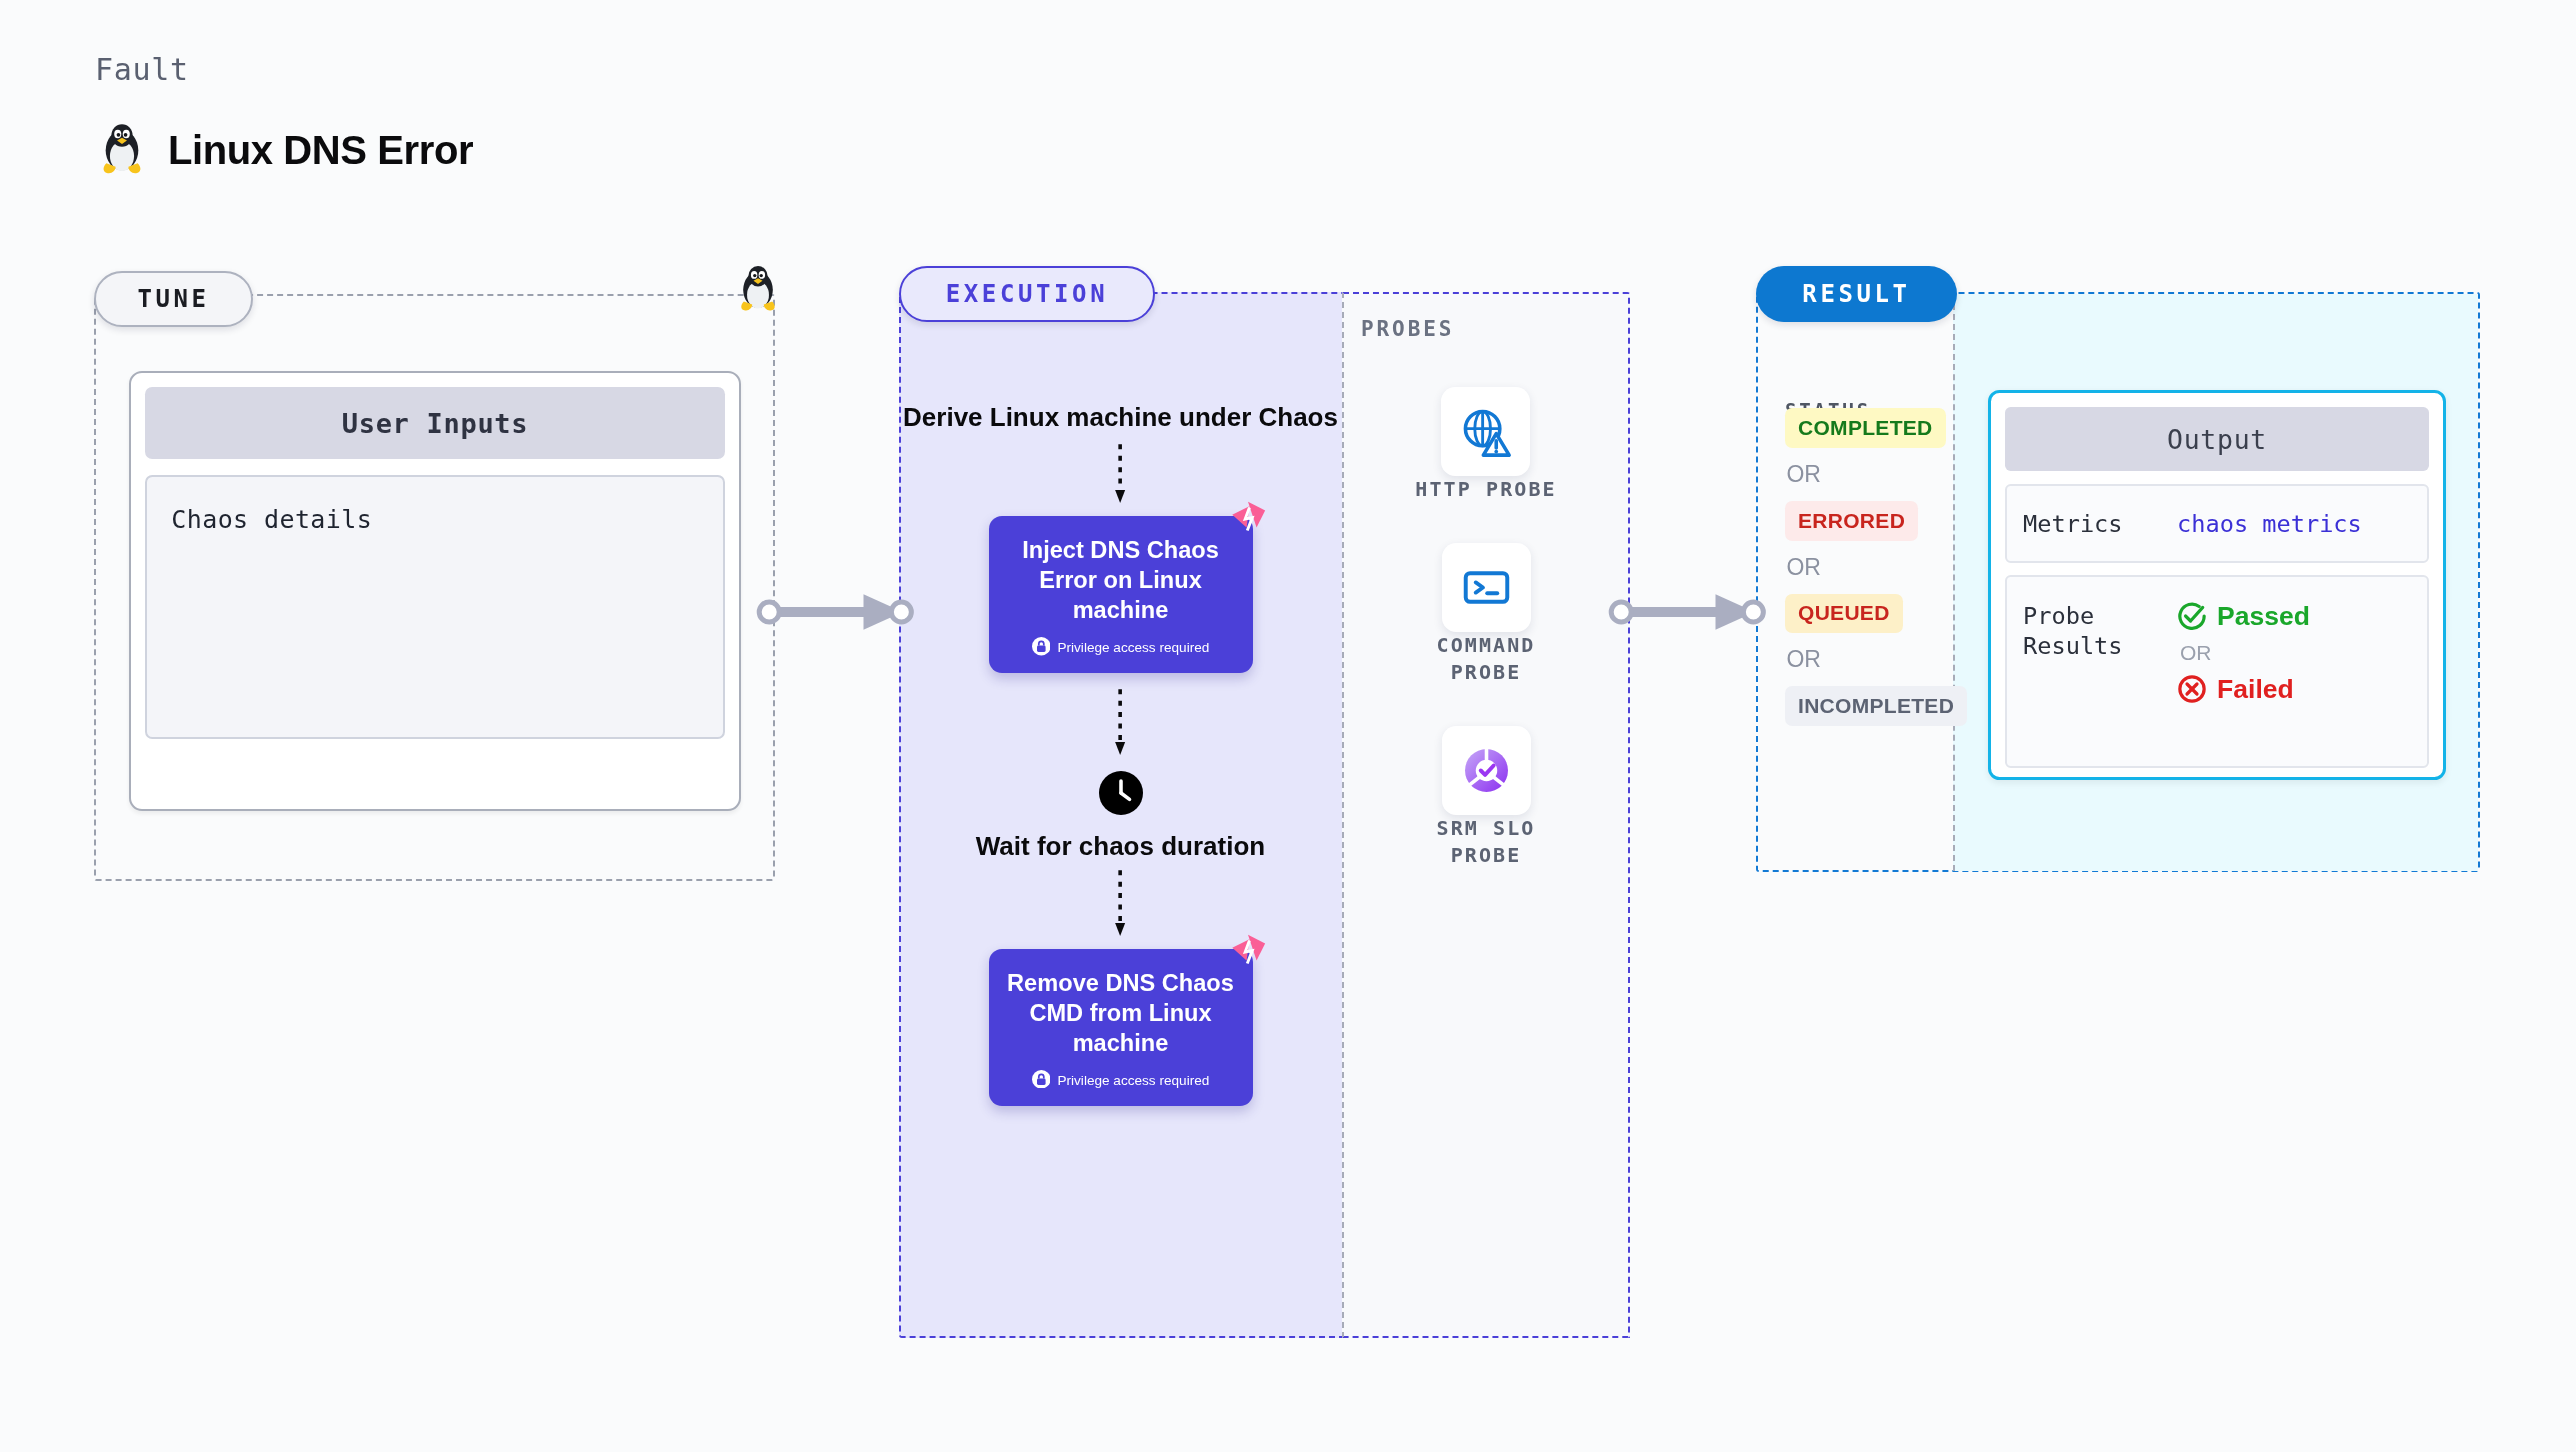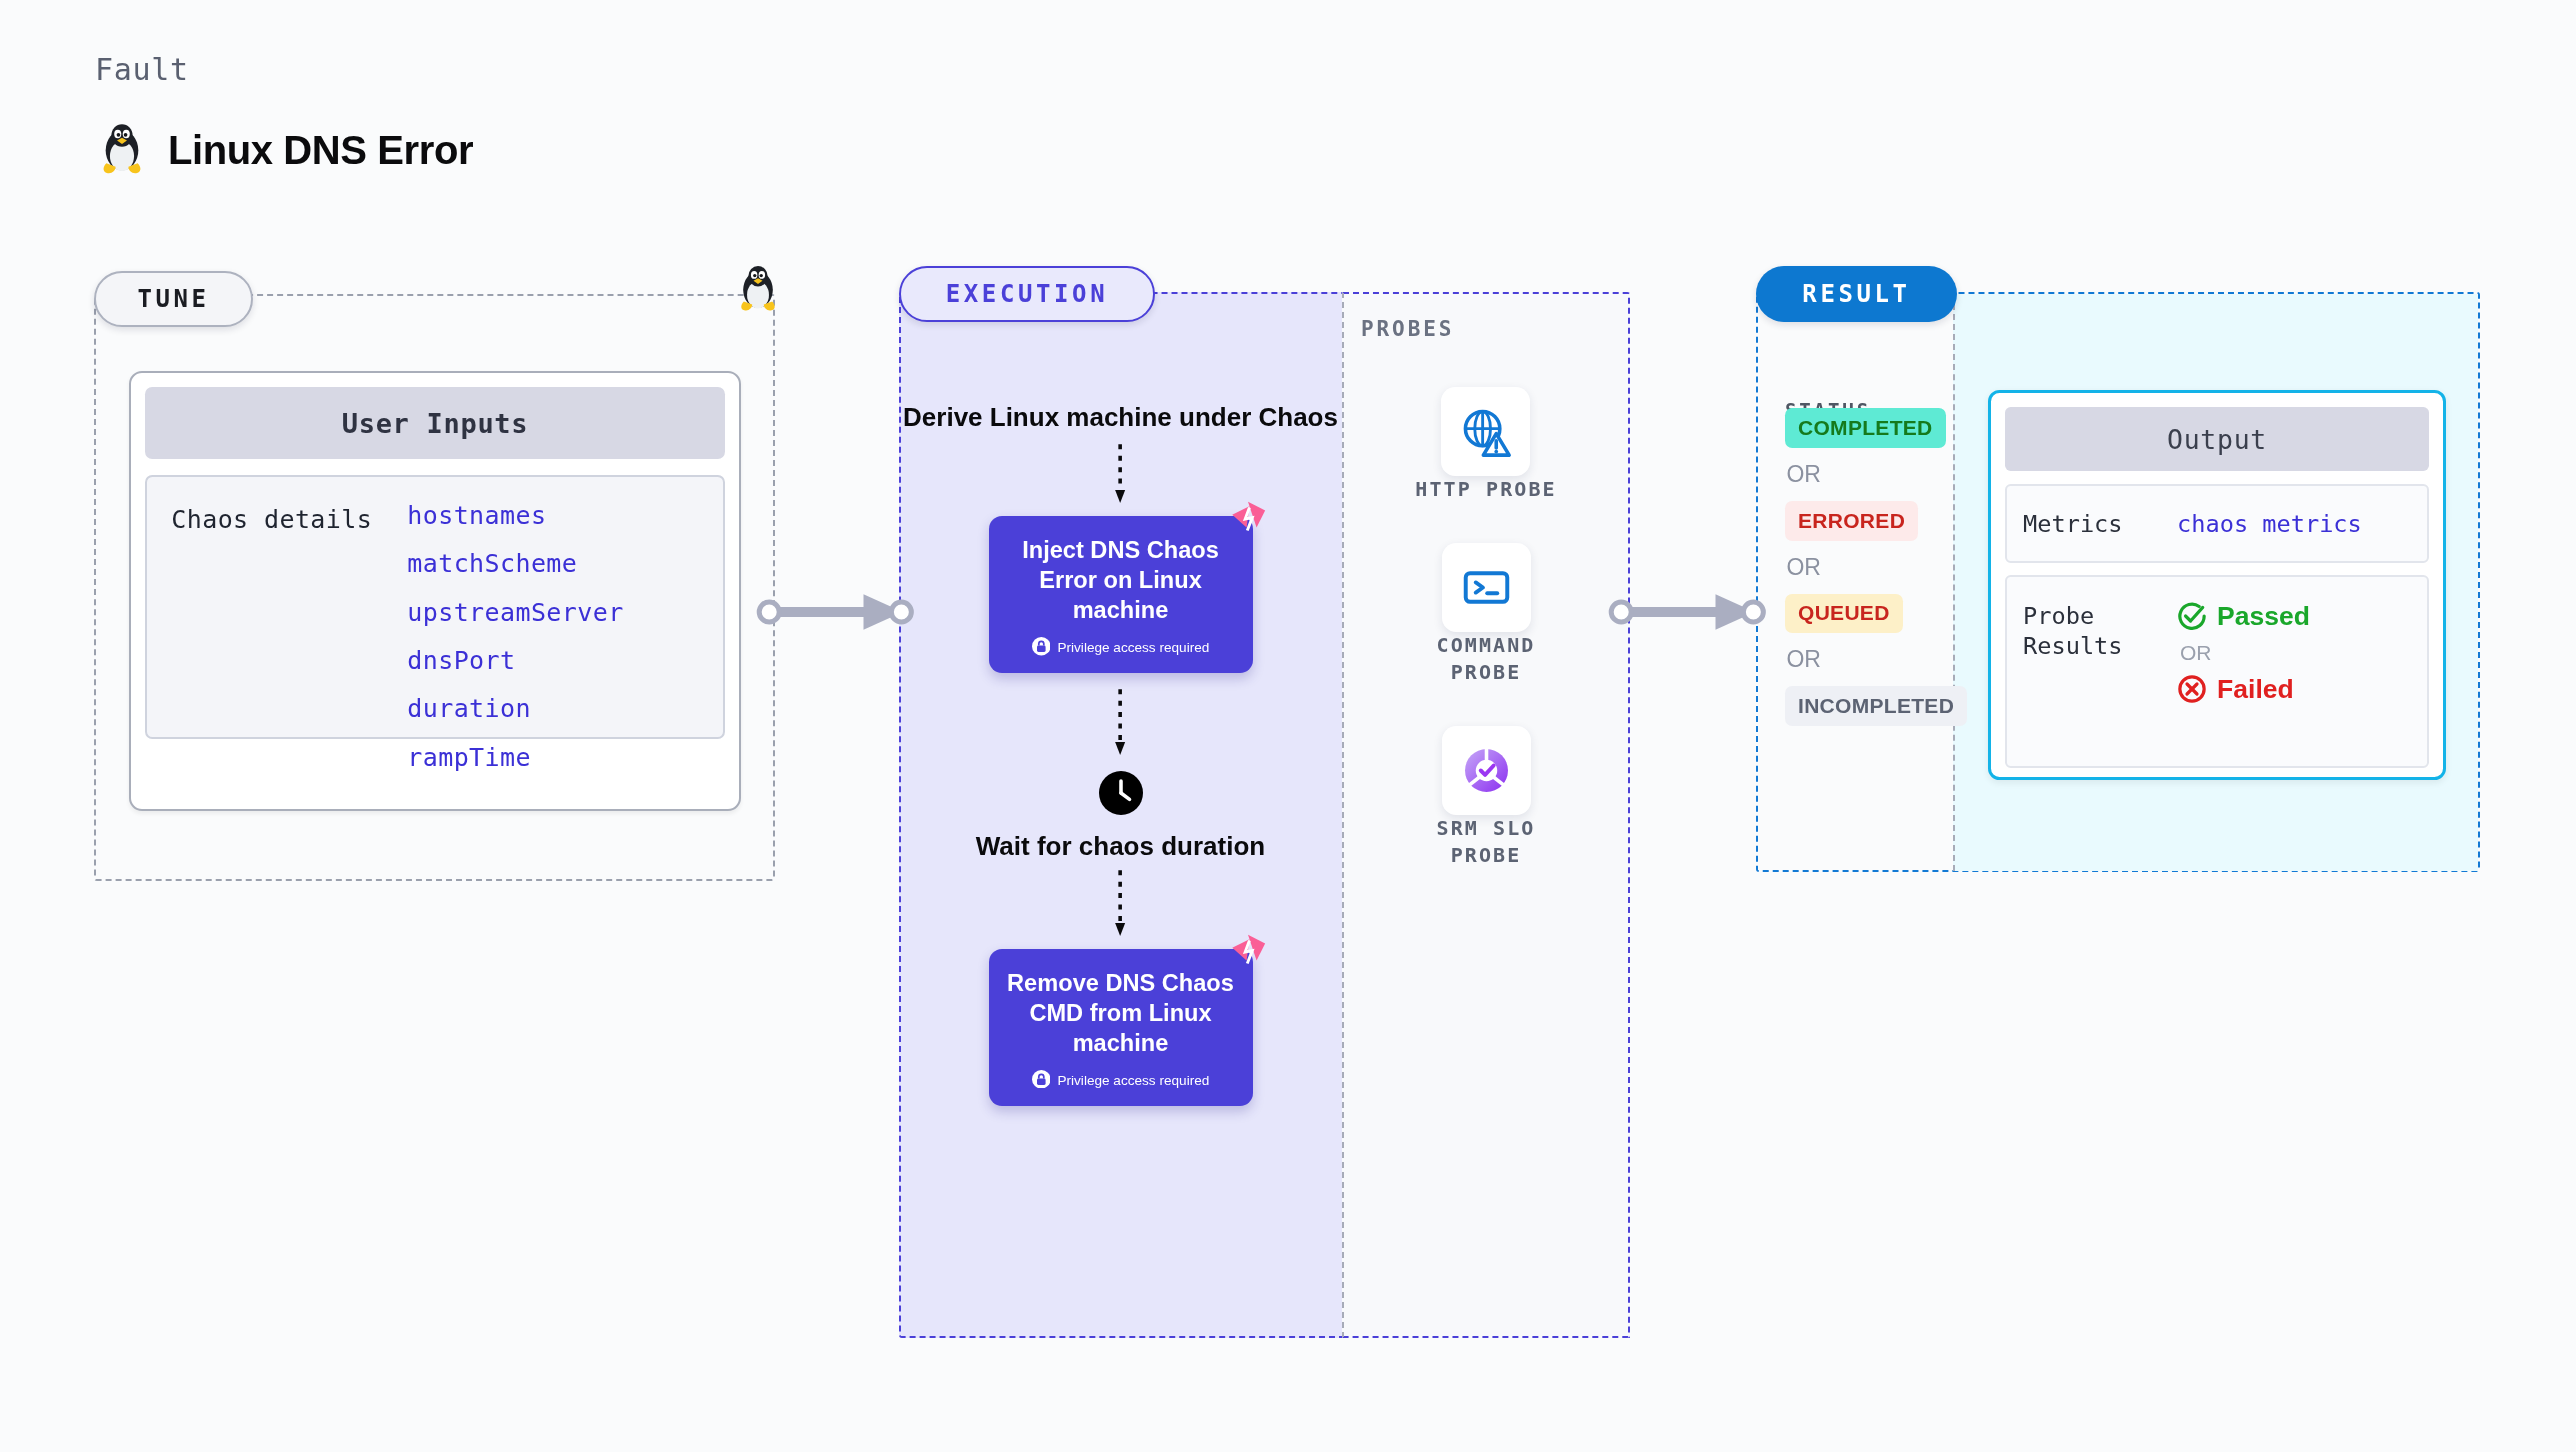--- a/index.html
+++ b/index.html
@@ -306,28 +306,20 @@
       <path d="M24 26 L31 22 L38 26 L31 31 Z" fill="#f5c21b"></path>
       <path d="M9 58 C3 64 4 71 11 72 C17 73 22 68 22 63 Z" fill="#f8c41c"></path>
       <path d="M53 58 C59 64 58 71 51 72 C45 73 40 68 40 63 Z" fill="#f8c41c"></path>
     </svg>
   </span>
 
   <div class="inputs-card">
     <div class="inputs-head">User Inputs</div>
     <div class="inputs-body">
       <div class="inputs-label">Chaos details</div>
-      <div class="inputs-list">
-        <span>hostnames</span>
-        <span>matchScheme</span>
-        <span>upstreamServer</span>
-        <span>dnsPort</span>
-        <span>duration</span>
-        <span>rampTime</span>
-      </div>
     </div>
   </div>
 
   <svg class="connector" style="left:756px; top:587px;" width="165" height="50" viewBox="0 0 230 70">
     <line x1="18" y1="35" x2="160" y2="35" stroke="#aaaec1" stroke-width="14"></line>
     <polygon points="150,10 205,35 150,60" fill="#aaaec1"></polygon>
     <circle cx="18" cy="35" r="14" fill="#ffffff" stroke="#aaaec1" stroke-width="7"></circle>
     <circle cx="203" cy="35" r="14" fill="#ffffff" stroke="#aaaec1" stroke-width="7"></circle>
   </svg>
 
@@ -460,21 +452,21 @@
 
   <svg class="connector" style="left:1608px; top:587px;" width="165" height="50" viewBox="0 0 230 70">
     <line x1="18" y1="35" x2="160" y2="35" stroke="#aaaec1" stroke-width="14"></line>
     <polygon points="150,10 205,35 150,60" fill="#aaaec1"></polygon>
     <circle cx="18" cy="35" r="14" fill="#ffffff" stroke="#aaaec1" stroke-width="7"></circle>
     <circle cx="203" cy="35" r="14" fill="#ffffff" stroke="#aaaec1" stroke-width="7"></circle>
   </svg>
 
   <div class="status-title">STATUS</div>
   <div class="status-col">
-    <div class="badge" style="background:#5eead4;color:#157a1c;">COMPLETED</div>
+    <div class="badge" style="background:#fef9c3;color:#157a1c;">COMPLETED</div>
     <div class="or-text">OR</div>
     <div class="badge" style="background:#fdeaea;color:#c8251e;">ERRORED</div>
     <div class="or-text">OR</div>
     <div class="badge" style="background:#fdf0c8;color:#c8251e;">QUEUED</div>
     <div class="or-text">OR</div>
     <div class="badge" style="background:#eef0f5;color:#5c6373;">INCOMPLETED</div>
   </div>
 
   <div class="output-card">
     <div class="output-head">Output</div>

